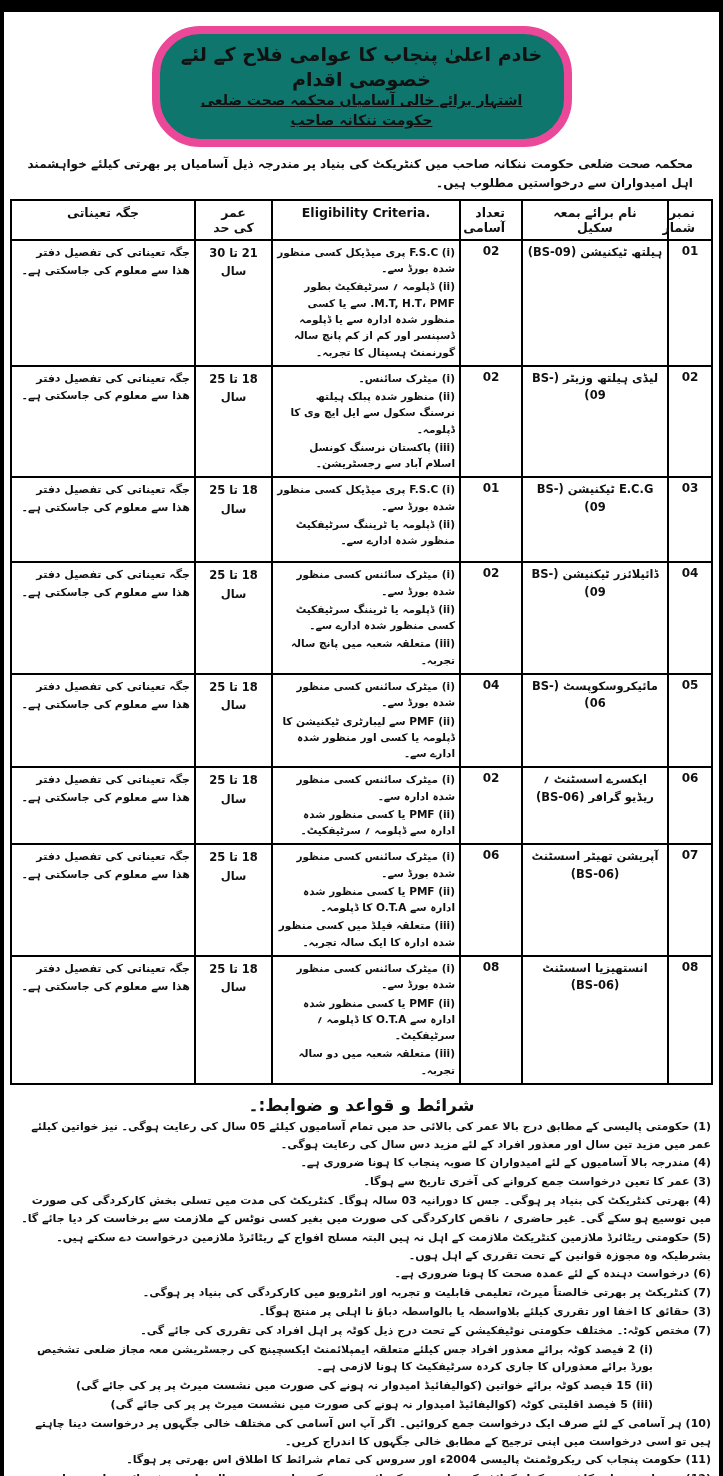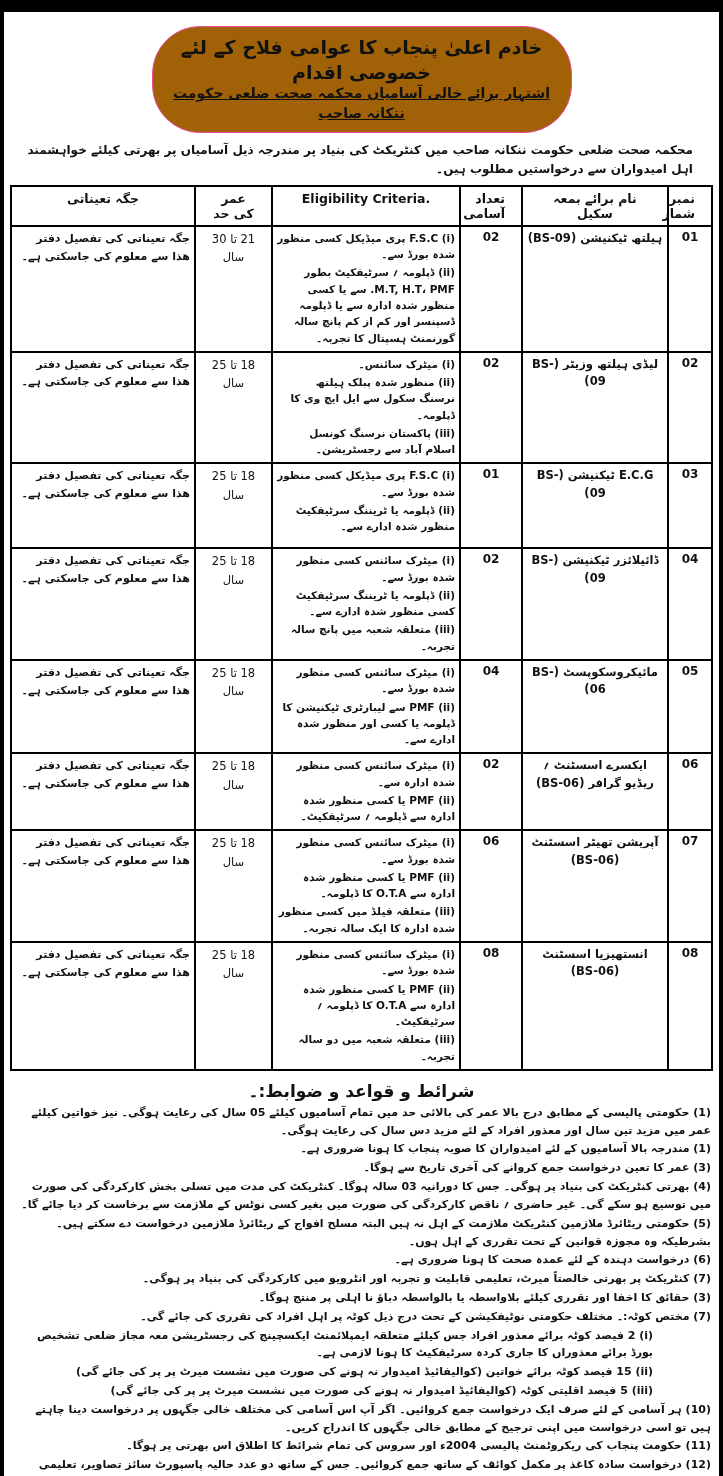--- a/index.html
+++ b/index.html
@@ -9,21 +9,21 @@
     display: flex; justify-content: center;
   }
   .page {
     width: 723px; min-height: 1476px; background: #fff; color: #111;
     border-top: 12px solid #000; border-left: 4px solid #000; border-right: 4px solid #000;
     display: flex; flex-direction: column;
   }
   
   .title-pill {
     margin: 14px auto 6px auto; width: 420px; min-height: 78px;
-    border: 1px solid #ec4899; border-radius: 48px; background: #a16207;
+    border: 8px solid #ec4899; border-radius: 48px; background: #0f766e;
     display: flex; flex-direction: column; align-items: center; justify-content: center;
     padding: 8px 18px; text-align: center; direction: rtl;
   }
   .title-line1 { font-size: 19px; font-weight: 700; line-height: 1.3; }
   .title-line2 { font-size: 14px; font-weight: 700; line-height: 1.4; text-decoration: underline; }
   .intro {
     direction: rtl; text-align: right; font-size: 12px; font-weight: 700;
     padding: 2px 26px 4px 10px; line-height: 1.6;
   }
   
@@ -40,21 +40,21 @@
   col.c-post  { width: 146px; }
   col.c-qty   { width: 62px; }
   col.c-elig  { width: 188px; }
   col.c-age   { width: 77px; }
   col.c-place { width: auto; }
   .cell-sr  { text-align: center; font-size: 12px; font-weight: 700; direction: ltr; }
   .cell-post{ text-align: center; font-size: 11.5px; font-weight: 700; line-height: 1.5; }
   .cell-qty { text-align: center; font-size: 12px; font-weight: 700; direction: ltr; }
   .cell-elig{ font-size: 10.5px; font-weight: 700; }
   .cell-elig div { text-align: right; line-height: 1.55; margin-bottom: 2px; }
-  .cell-age { text-align: center; font-size: 11.5px; font-weight: 400; line-height: 1.6; }
+  .cell-age { text-align: center; font-size: 11.5px; font-weight: 700; line-height: 1.6; }
   .cell-place{ font-size: 11px; font-weight: 700; text-align: right; line-height: 1.6; }
   tr.r1 td { height: 112px; } tr.r2 td { height: 100px; } tr.r3 td { height: 85px; }
   tr.r4 td { height: 80px; }  tr.r5 td { height: 72px; }  tr.r6 td { height: 63px; }
   tr.r7 td { height: 93px; }  tr.r8 td { height: 92px; }
   
   .conditions { direction: rtl; padding: 2px 8px 0 8px; }
   .cond-heading {
     text-align: center; font-size: 17px; font-weight: 800; letter-spacing: 0.5px;
     margin: 2px 0 3px 0;
   }
@@ -188,21 +188,21 @@
         </td>
         <td class="cell-age">18 تا 25 سال</td>
         <td class="cell-place">جگہ تعیناتی کی تفصیل دفتر ھذا سے معلوم کی جاسکتی ہے۔</td>
       </tr>
     </tbody>
   </table>
 
   <div class="conditions">
     <div class="cond-heading">شرائط و قواعد و ضوابط:۔</div>
     <div class="cond-item">(1) حکومتی پالیسی کے مطابق درج بالا عمر کی بالائی حد میں تمام آسامیوں کیلئے 05 سال کی رعایت ہوگی۔ نیز خواتین کیلئے عمر میں مزید تین سال اور معذور افراد کے لئے مزید دس سال کی رعایت ہوگی۔</div>
-    <div class="cond-item">(1) مندرجہ بالا آسامیوں کے لئے امیدواران کا صوبہ پنجاب کا ہونا ضروری ہے۔</div>
+    <div class="cond-item">(4) مندرجہ بالا آسامیوں کے لئے امیدواران کا صوبہ پنجاب کا ہونا ضروری ہے۔</div>
     <div class="cond-item">(3) عمر کا تعین درخواست جمع کروانے کی آخری تاریخ سے ہوگا۔</div>
     <div class="cond-item">(4) بھرتی کنٹریکٹ کی بنیاد پر ہوگی۔ جس کا دورانیہ 03 سالہ ہوگا۔ کنٹریکٹ کی مدت میں تسلی بخش کارکردگی کی صورت میں توسیع ہو سکے گی۔ غیر حاضری ؍ ناقص کارکردگی کی صورت میں بغیر کسی نوٹس کے ملازمت سے برخاست کر دیا جائے گا۔</div>
     <div class="cond-item">(5) حکومتی ریٹائرڈ ملازمین کنٹریکٹ ملازمت کے اہل نہ ہیں البتہ مسلح افواج کے ریٹائرڈ ملازمین درخواست دے سکتے ہیں۔ بشرطیکہ وہ مجوزہ قوانین کے تحت تقرری کے اہل ہوں۔</div>
     <div class="cond-item">(6) درخواست دہندہ کے لئے عمدہ صحت کا ہونا ضروری ہے۔</div>
     <div class="cond-item">(7) کنٹریکٹ پر بھرتی خالصتاً میرٹ، تعلیمی قابلیت و تجربہ اور انٹرویو میں کارکردگی کی بنیاد پر ہوگی۔</div>
     <div class="cond-item">(3) حقائق کا اخفا اور تقرری کیلئے بلاواسطہ یا بالواسطہ دباؤ نا اہلی پر منتج ہوگا۔</div>
     <div class="cond-item">(7) مختص کوٹہ:۔ مختلف حکومتی نوٹیفکیشن کے تحت درج ذیل کوٹہ پر اہل افراد کی تقرری کی جائے گی۔</div>
     <div class="cond-item sub">(i) 2 فیصد کوٹہ برائے معذور افراد جس کیلئے متعلقہ ایمپلائمنٹ ایکسچینج کی رجسٹریشن معہ مجاز ضلعی تشخیص بورڈ برائے معذوراں کا جاری کردہ سرٹیفکیٹ کا ہونا لازمی ہے۔</div>
     <div class="cond-item sub">(ii) 15 فیصد کوٹہ برائے خواتین (کوالیفائیڈ امیدوار نہ ہونے کی صورت میں نشست میرٹ پر پر کی جائے گی)</div>
     <div class="cond-item sub">(iii) 5 فیصد اقلیتی کوٹہ (کوالیفائیڈ امیدوار نہ ہونے کی صورت میں نشست میرٹ پر پر کی جائے گی)</div>

